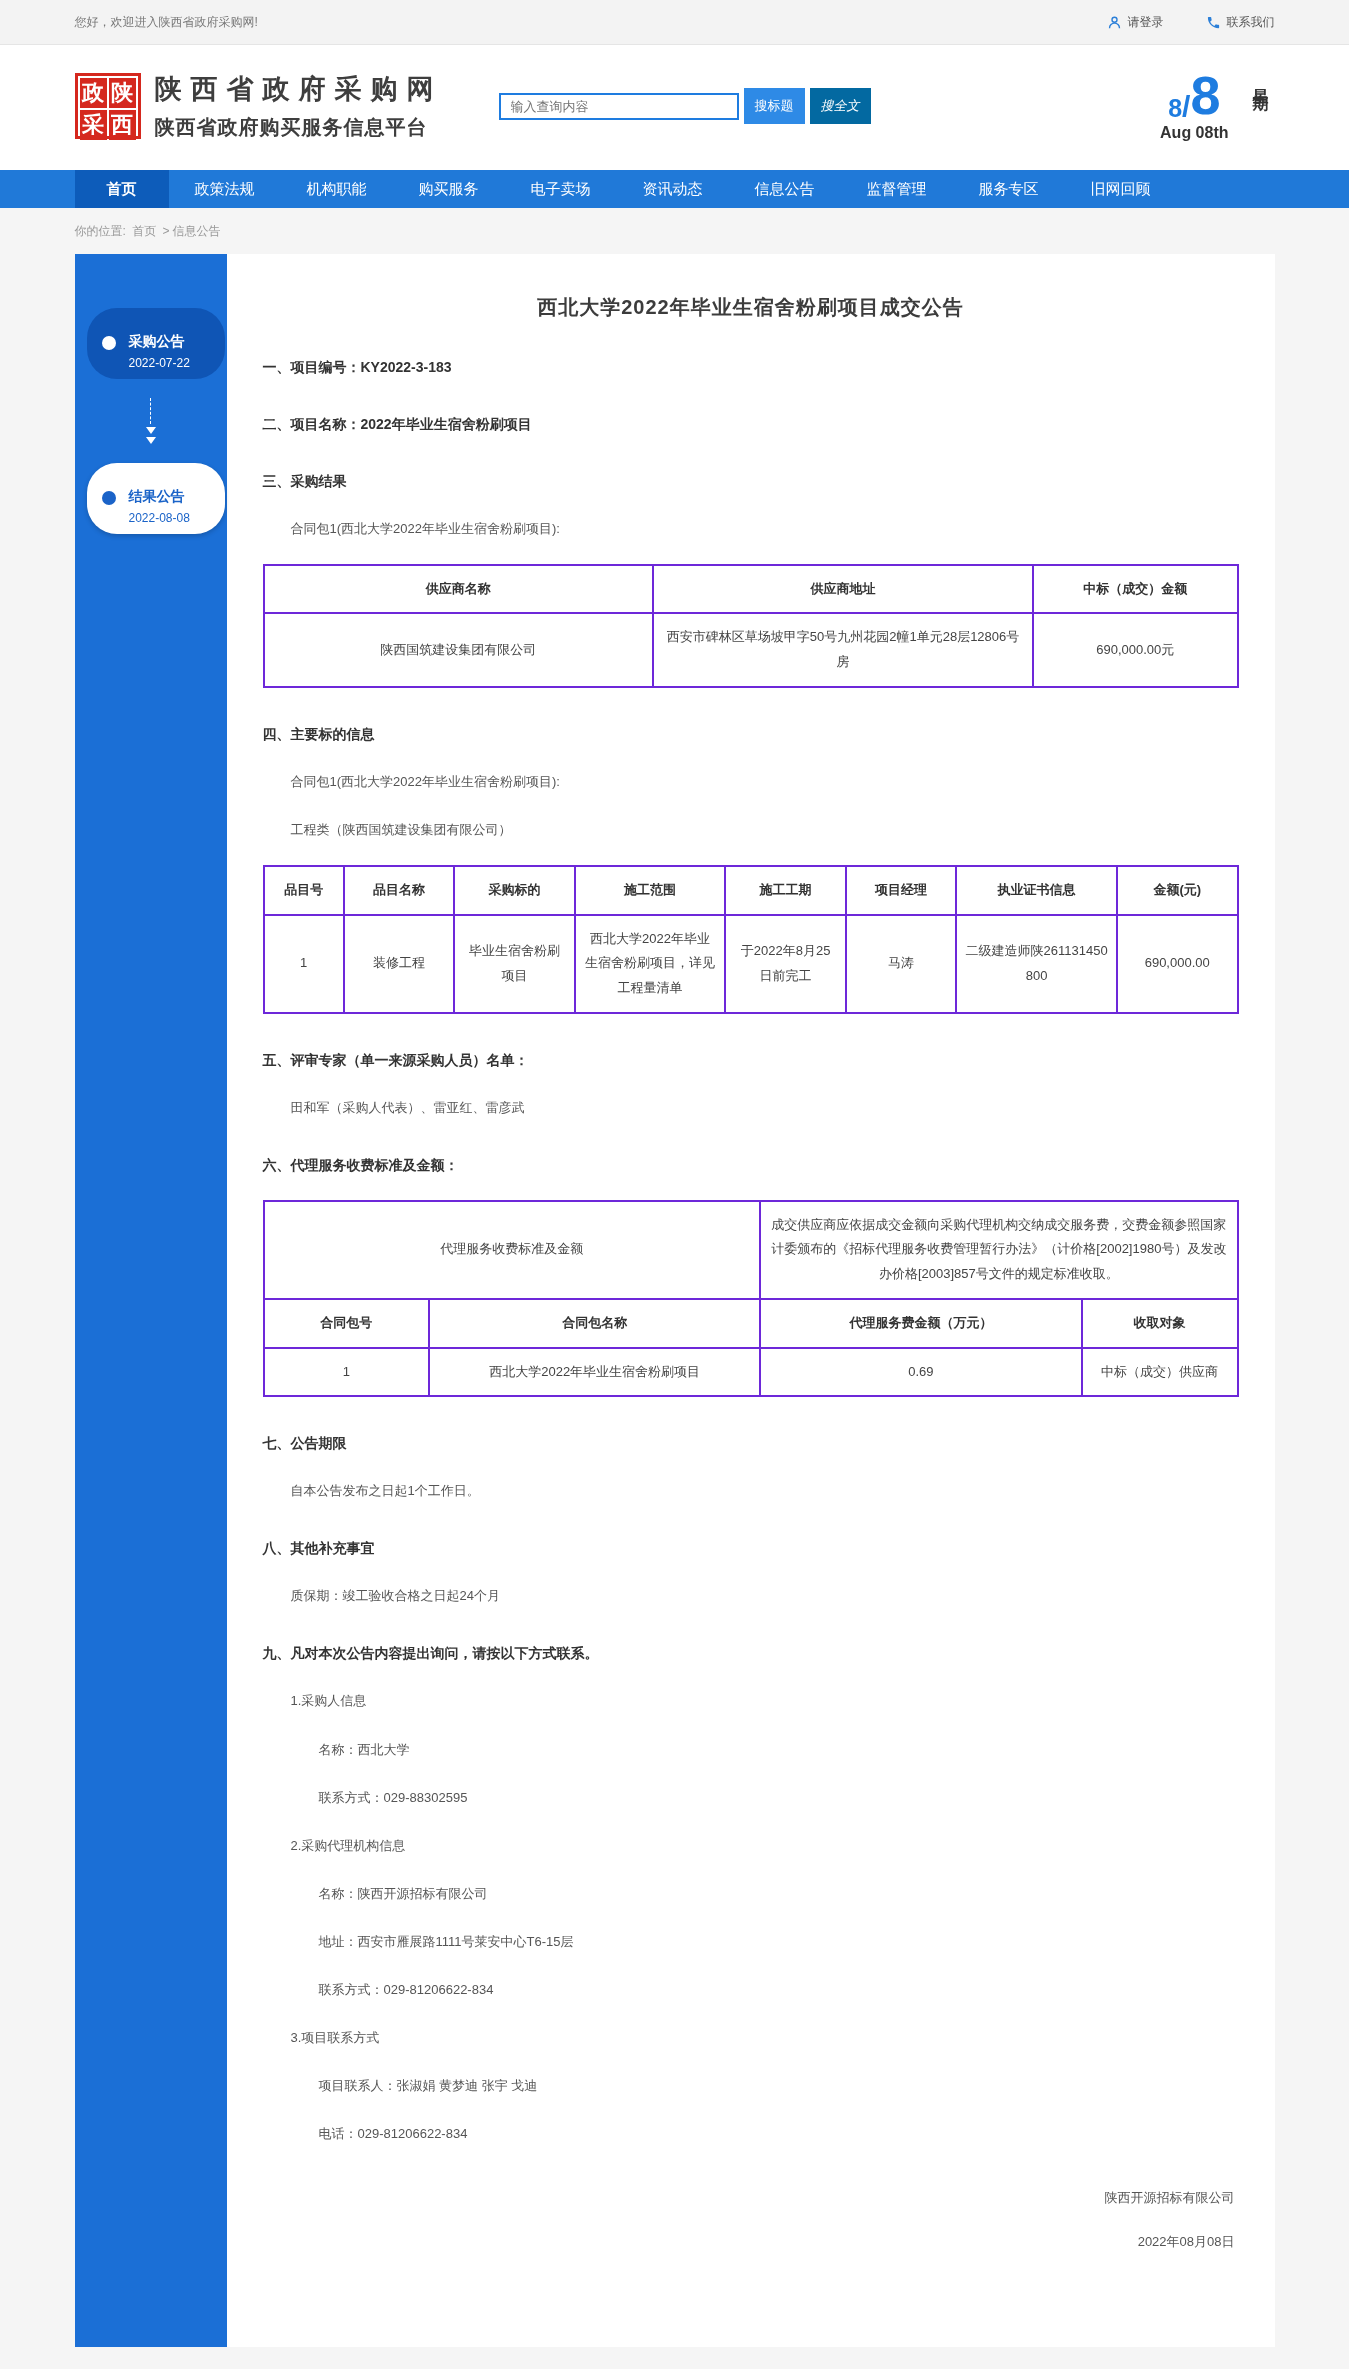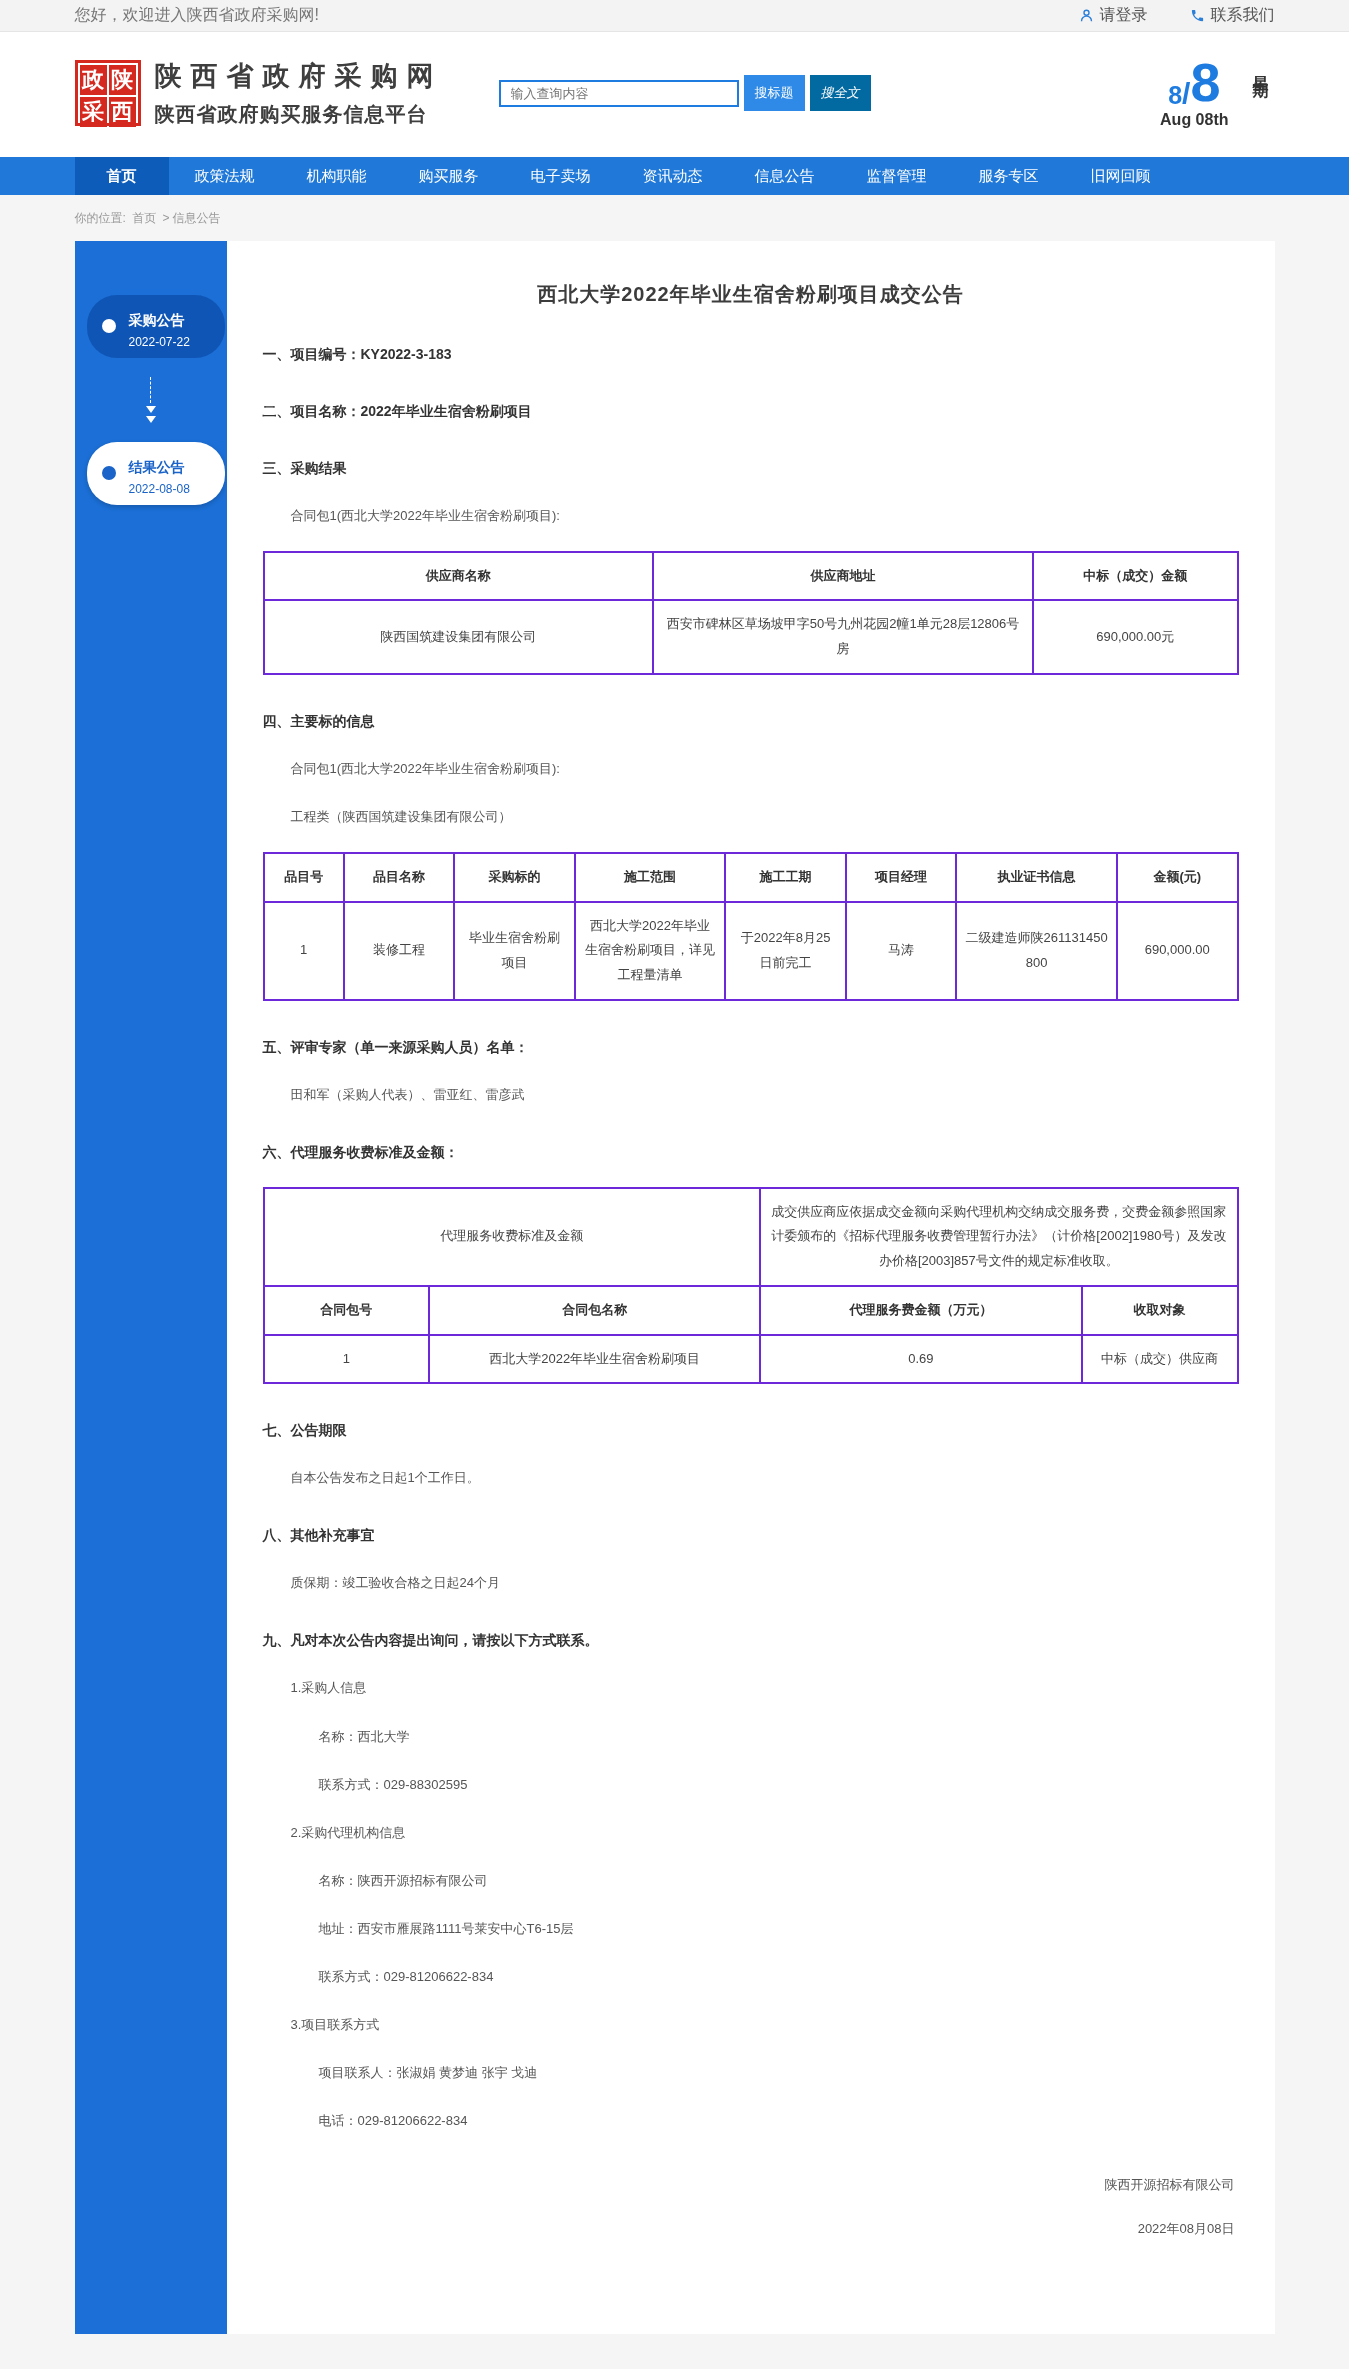--- a/index.html
+++ b/index.html
@@ -1,20 +1,20 @@
 <!DOCTYPE html>
 <html><head>
 <meta charset="utf-8">
 <style>
   * { margin:0; padding:0; box-sizing:border-box; }
   body { width:1349px; background:#f5f5f5; font-family:"Liberation Sans","DejaVu Sans",sans-serif; color:#333; }
   .container { width:1200px; margin:0 auto; }
 
   
-  .topbar { background:#f3f3f3; border-bottom:1px solid #e5e5e5; height:32px; font-size:16px; color:#777; }
+  .topbar { background:#f3f3f3; border-bottom:1px solid #e5e5e5; height:45px; font-size:12px; color:#777; }
   .topbar .container { display:flex; align-items:center; height:100%; }
   .topbar-right { margin-left:auto; display:flex; gap:42px; align-items:center; }
   .top-link { display:flex; align-items:center; gap:6px; color:#555; cursor:pointer; }
 
   
   .header { background:#fff; }
   .header .container { display:flex; align-items:center; padding:26px 0 28px; }
   .logo-seal { width:66px; height:66px; border:3px solid #d5281e; background:#fff; padding:2px; display:grid; grid-template-columns:1fr 1fr; grid-template-rows:1fr 1fr; gap:2px; flex:none; }
   .logo-seal span { background:#d5281e; color:#fff; display:flex; align-items:center; justify-content:center; font-size:22px; font-weight:bold; font-family:"Liberation Serif","DejaVu Serif",serif; }
   .brand { margin-left:14px; }
@@ -41,21 +41,21 @@
   .nav-item.active { background:#0d5cba; font-weight:bold; padding:0 32px; }
 
   
   .breadcrumb { padding:15px 0 14px; font-size:12px; color:#999; }
   .breadcrumb .container span { margin-right:3px; }
   .crumb-link { cursor:pointer; }
 
   
   .content { display:flex; align-items:stretch; }
   .side { width:152px; background:#1b6fd6; padding-top:54px; flex:none; }
-  .step { margin:0 2px 0 12px; border-radius:30px; padding:17px 0 9px 42px; position:relative; cursor:pointer; }
+  .step { margin:0 2px 0 12px; border-radius:30px; padding:25px 0 9px 42px; position:relative; cursor:pointer; }
   .step .dot { position:absolute; left:15px; top:50%; transform:translateY(-50%); width:14px; height:14px; border-radius:50%; }
   .step-done { background:#0f55b5; color:#fff; }
   .step-done .dot { background:#fff; }
   .step-cur { background:#fff; color:#1a63c8; box-shadow:0 2px 5px rgba(0,0,0,0.2); }
   .step-cur .dot { background:#1a63c8; }
   .step .t { font-size:14px; font-weight:bold; }
   .step .d { font-size:12px; margin-top:5px; }
   .arrow { height:84px; display:flex; flex-direction:column; align-items:center; justify-content:center; }
   .arrow .dash { width:0; height:26px; border-left:1px dashed #fff; }
   .arrow .tri { width:0; height:0; border-left:5px solid transparent; border-right:5px solid transparent; border-top:7px solid #fff; margin-top:3px; }

